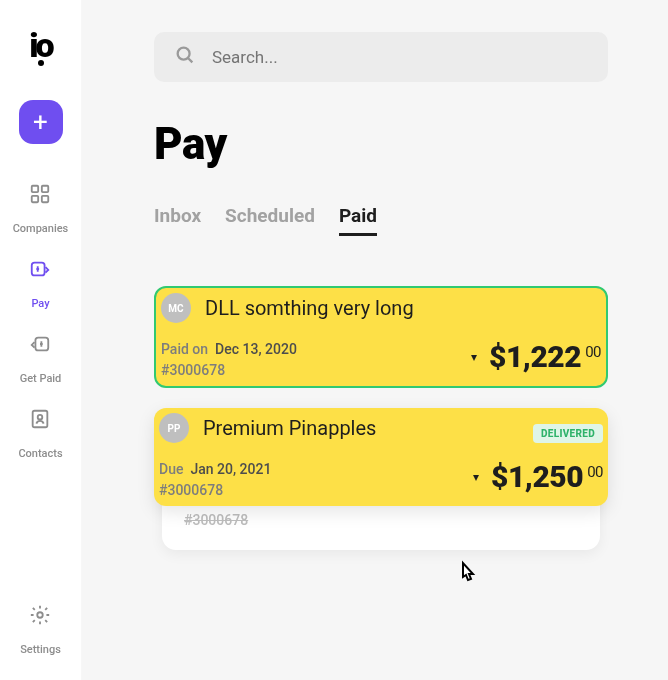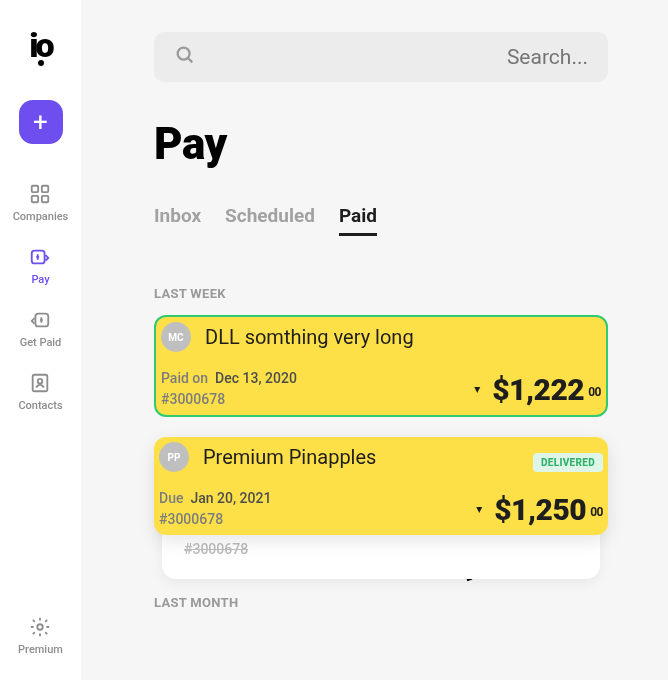--- a/index.html
+++ b/index.html
@@ -4,57 +4,57 @@
   <style>
     * { box-sizing: border-box; margin: 0; padding: 0; font-family: -apple-system, BlinkMacSystemFont, 'Segoe UI', Roboto, sans-serif; }
     body { width: 668px; height: 680px; background: #f6f6f6; display: flex; overflow: hidden; }
     
     .sidebar { width: 82px; background: #fff; display: flex; flex-direction: column; align-items: center; padding-top: 28px; border-right: 1px solid rgba(0,0,0,0.03); }
     .logo { font-size: 34px; font-weight: 900; letter-spacing: -3px; color: #000; margin-bottom: 38px; line-height: 1; position: relative; }
     .logo::after { content: ''; position: absolute; width: 6px; height: 6px; background: #000; border-radius: 50%; left: 50%; transform: translateX(-50%); bottom: -4px; }
     .add-button { width: 44px; height: 44px; background: #6f4ef0; border-radius: 14px; display: flex; align-items: center; justify-content: center; color: #fff; font-size: 26px; margin-bottom: 38px; cursor: pointer; }
     
     .nav-items { display: flex; flex-direction: column; align-items: center; gap: 22px; flex: 1; }
-    .nav-item { display: flex; flex-direction: column; align-items: center; gap: 4px; cursor: pointer; }
+    .nav-item { display: flex; flex-direction: column; align-items: center; gap: 16px; cursor: pointer; }
     .nav-item .nav-icon { width: 24px; height: 24px; display: flex; align-items: center; justify-content: center; color: #8d8d8d; }
     .nav-item.active .nav-icon { color: #6f4ef0; }
     .nav-item .nav-label { font-size: 11px; color: #8d8d8d; font-weight: 500; }
     .nav-item.active .nav-label { color: #6f4ef0; }
     .nav-bottom { margin-top: auto; padding-bottom: 24px; display: flex; flex-direction: column; align-items: center; gap: 22px; }
     
     .main { flex: 1; padding: 32px 60px 0 72px; overflow: hidden; }
     .search { display: flex; align-items: center; gap: 16px; height: 50px; background: #ececec; border-radius: 10px; padding: 0 20px; margin-bottom: 36px; }
     .search svg { color: #9a9a9a; }
-    .search input { border: none; background: transparent; font-size: 21px; color: #5a5a5a; outline: none; flex: 1; text-align: right; }
+    .search input { border: none; background: transparent; font-size: 17px; color: #5a5a5a; outline: none; flex: 1; }
     
     .page-title { font-size: 44px; font-weight: 900; color: #000; margin-bottom: 34px; letter-spacing: -0.5px; }
     
     .tabs { display: flex; gap: 24px; margin-bottom: 50px; }
     .tab { font-size: 19px; font-weight: 700; color: #a2a2a2; cursor: pointer; padding-bottom: 6px; }
     .tab.active { color: #1e1e1e; border-bottom: 3px solid #1e1e1e; }
     
     .section-label { font-size: 13px; font-weight: 700; color: #9a9a9a; letter-spacing: 0.3px; margin-bottom: 14px; }
     
     .cards-stack { position: relative; }
     .card { background: #fde047; border-radius: 12px; padding: 5px; margin-bottom: 20px; }
     .card.selected { border: 2px solid #31c971; box-shadow: 0 0 0 0 rgba(0,0,0,0); }
     .card.stacked { position: relative; box-shadow: 0 6px 18px rgba(0,0,0,0.10); z-index: 2; }
     .card-header { display: flex; align-items: center; gap: 14px; margin-bottom: 16px; }
     .avatar { width: 30px; height: 30px; border-radius: 50%; background: #bfbfbf; color: #fff; display: flex; align-items: center; justify-content: center; font-size: 10px; font-weight: 700; }
     .card-title { font-size: 20px; font-weight: 400; color: #1e1e1e; flex: 1; }
     .badge { font-size: 10px; font-weight: 800; letter-spacing: 0.3px; padding: 4px 8px; border-radius: 4px; margin-top: 10px; }
     .badge.delivered { background: #dff5e8; color: #2eb26a; }
-    .card-body { display: flex; justify-content: space-between; align-items: center; }
+    .card-body { display: flex; justify-content: space-between; align-items: flex-start; }
     .card-meta { font-size: 14px; color: #7d7d7d; font-weight: 500; line-height: 1.5; }
     .card-meta .lbl { color: #7d7d7d; }
     .card-meta .dt { color: #4d4d4d; }
     .card-amount { display: flex; align-items: center; gap: 12px; }
     .chevron { color: #1e1e1e; font-size: 12px; }
     .amount { font-size: 30px; font-weight: 900; color: #1e1e1e; display: flex; align-items: flex-start; letter-spacing: -0.5px; }
-    .amount .cents { font-size: 12px; font-weight: 700; margin-left: 4px; margin-top: 13px; }
+    .amount .cents { font-size: 15px; font-weight: 400; margin-left: 4px; margin-top: 4px; }
     
     .ghost-card { position: absolute; top: 12px; left: 8px; right: 8px; height: 130px; background: #fff; border-radius: 14px; z-index: 1; box-shadow: 0 4px 14px rgba(0,0,0,0.06); padding: 22px; display: flex; align-items: flex-end; }
     .ghost-text { font-size: 14px; color: #bdbdbd; font-weight: 500; text-decoration: line-through; }
     
     .pointer { position: absolute; left: 455px; top: 560px; pointer-events: none; }
     
     .next-section { margin-top: 60px; font-size: 13px; font-weight: 700; color: #9a9a9a; letter-spacing: 0.3px; }
   </style>
 </head>
 <body>
@@ -108,21 +108,21 @@
     </div>
   </div>
   <div class="nav-bottom">
     <div class="nav-item">
       <span class="nav-icon">
         <svg width="22" height="22" viewBox="0 0 24 24" fill="none" stroke="currentColor" stroke-width="2">
             <circle cx="12" cy="12" r="3"></circle>
             <path d="M12 2v3M12 19v3M4.2 4.2l2.1 2.1M17.7 17.7l2.1 2.1M2 12h3M19 12h3M4.2 19.8l2.1-2.1M17.7 6.3l2.1-2.1"></path>
           </svg>
       </span>
-      <span class="nav-label">Premium</span>
+      <span class="nav-label">Settings</span>
     </div>
   </div>
 </div>
 
 <div class="main">
   <div class="search">
     <span>
       <svg width="22" height="22" viewBox="0 0 24 24" fill="none" stroke="currentColor" stroke-width="2.5">
           <circle cx="10.5" cy="10.5" r="6.5"></circle>
           <path d="M20 20l-4.5-4.5"></path>
@@ -132,21 +132,20 @@
   </div>
 
   <h1 class="page-title">Pay</h1>
 
   <div class="tabs">
     <div class="tab">Inbox</div>
     <div class="tab">Scheduled</div>
     <div class="tab active">Paid</div>
   </div>
 
-  <div class="section-label">LAST WEEK</div>
 
   <div class="card selected">
     <div class="card-header">
       <div class="avatar">MC</div>
       <div class="card-title">DLL somthing very long</div>
     </div>
     <div class="card-body">
       <div class="card-meta">
         <span class="lbl">Paid on</span>&nbsp;&nbsp;<span class="dt">Dec 13, 2020</span><br>
         <span class="lbl">#</span><span class="lbl">3000678</span>
@@ -182,20 +181,19 @@
           <div class="amount">
             <span>$</span>
               <span>1,250</span>
               <span class="cents">00</span>
           </div>
         </div>
       </div>
     </div>
   </div>
 
-  <div class="next-section">LAST MONTH</div>
 </div>
 
 <span class="pointer">
   <svg width="24" height="28" viewBox="0 0 24 28" fill="none" stroke="#000" stroke-width="2">
       <path d="M8 3v14l3-2 2 5 3-1-2-5h4L8 3z" fill="#fff"></path>
     </svg>
 </span>
 
 </body></html>

